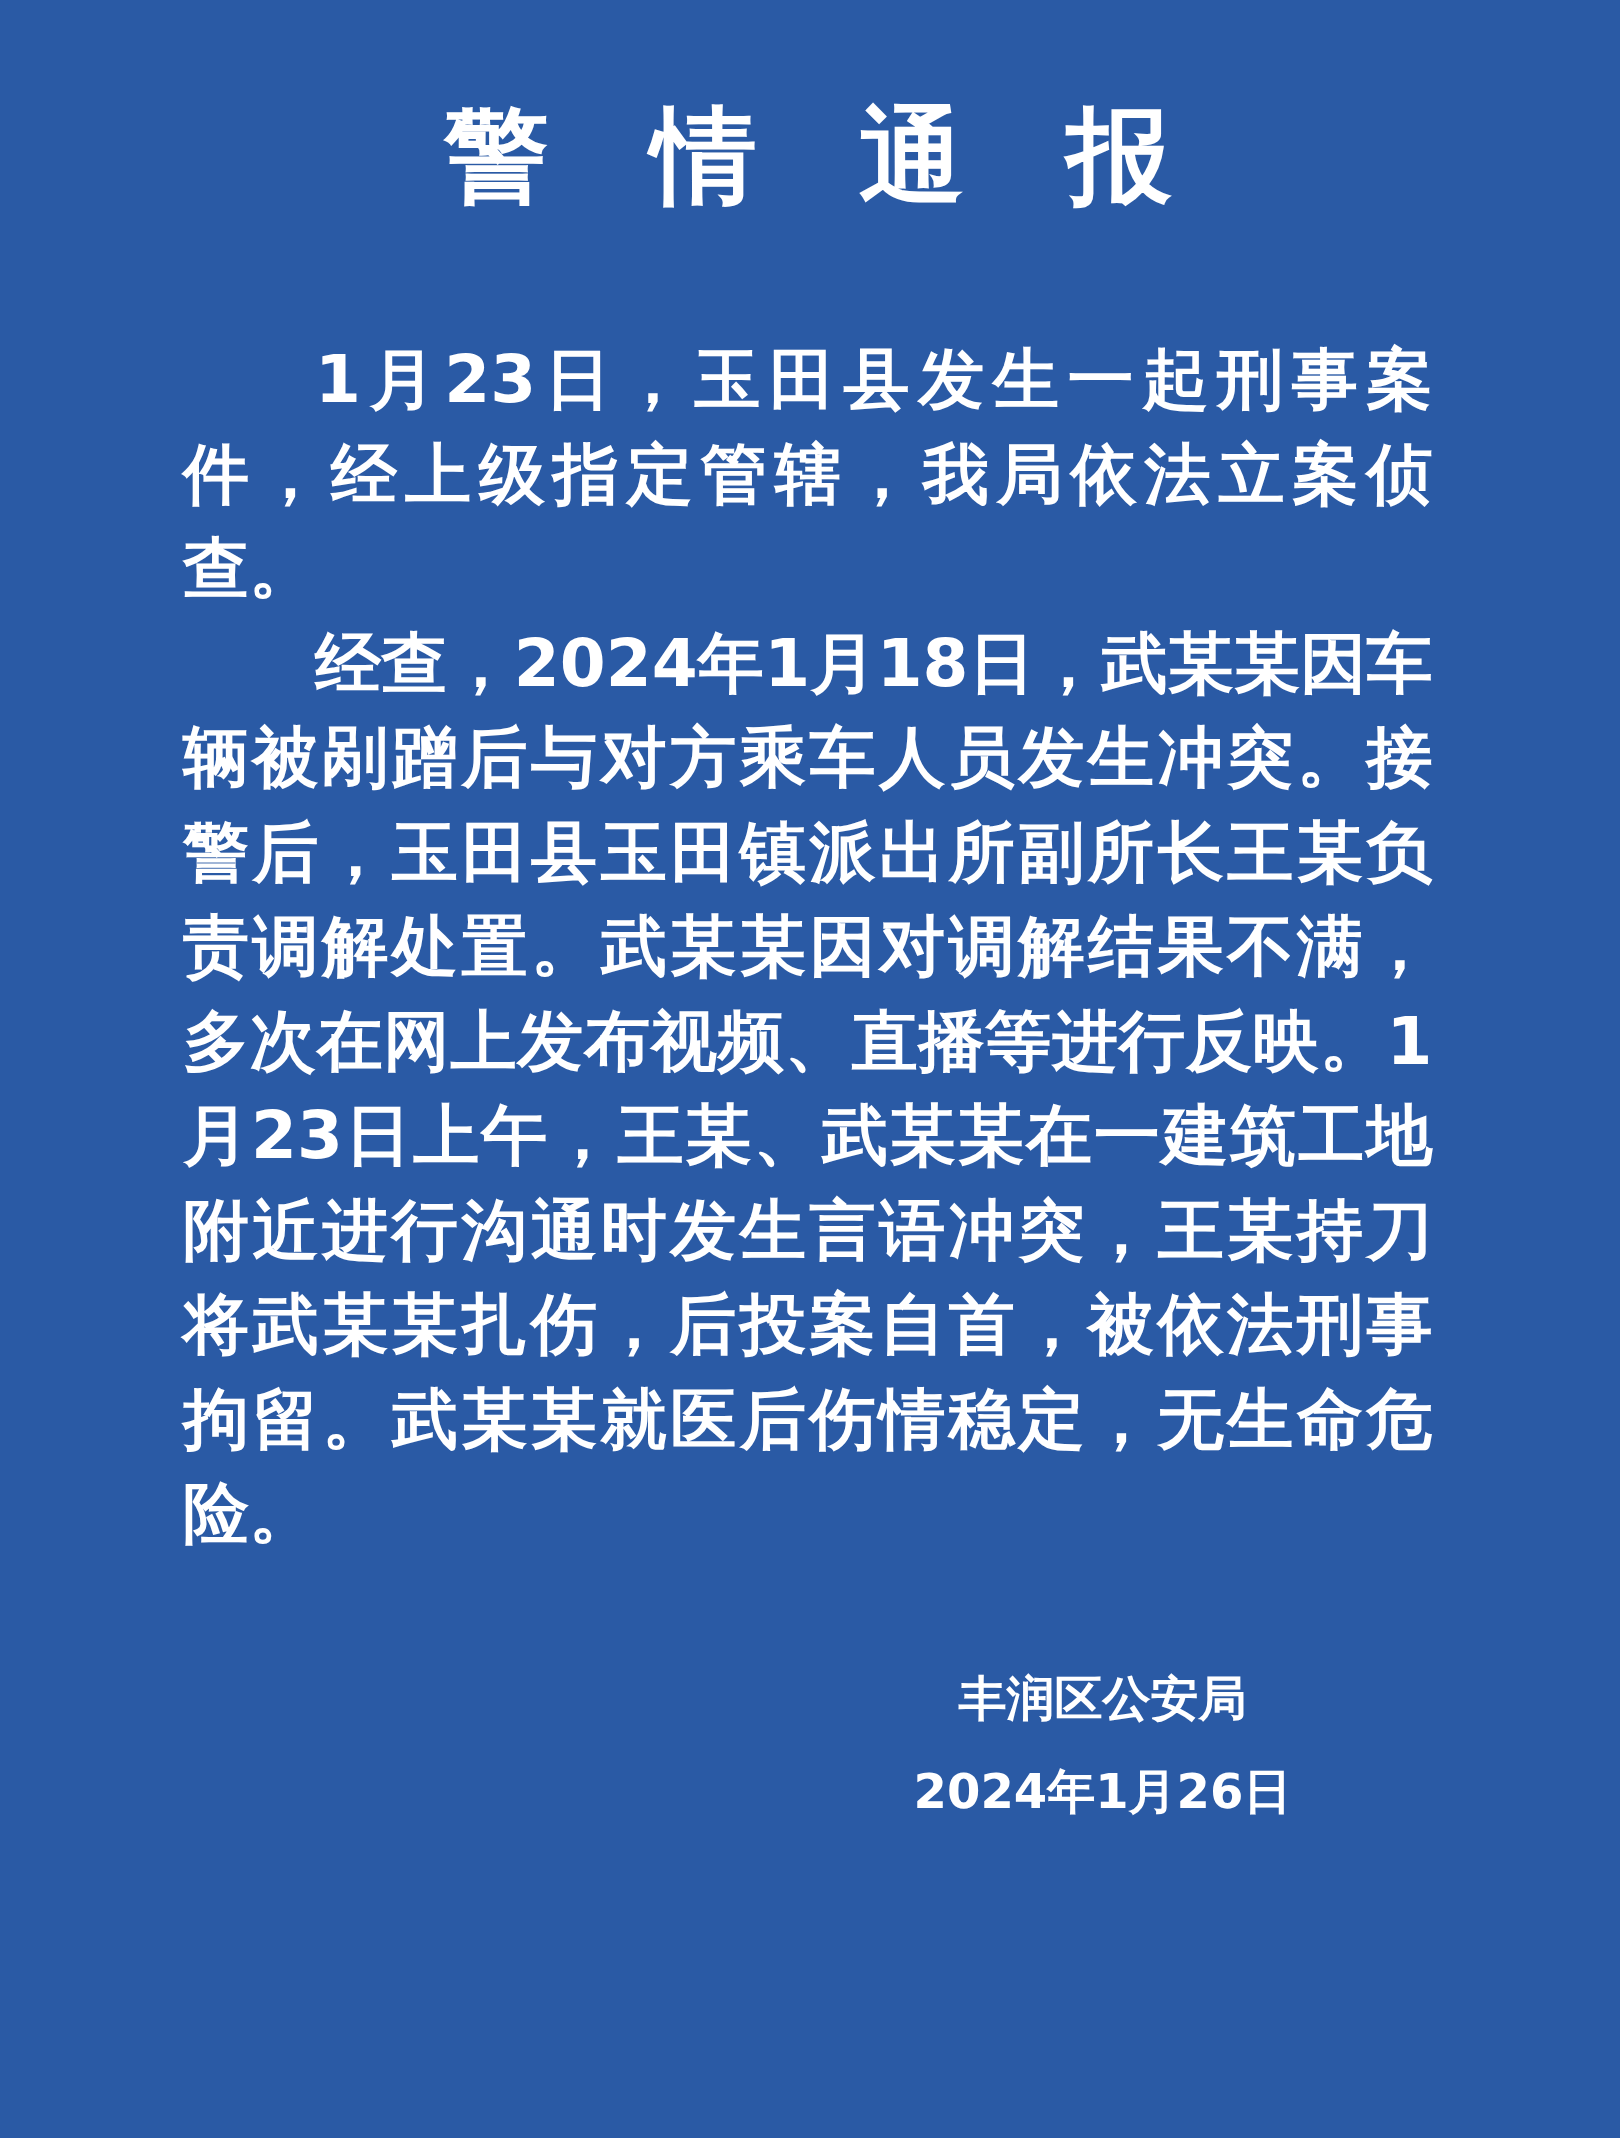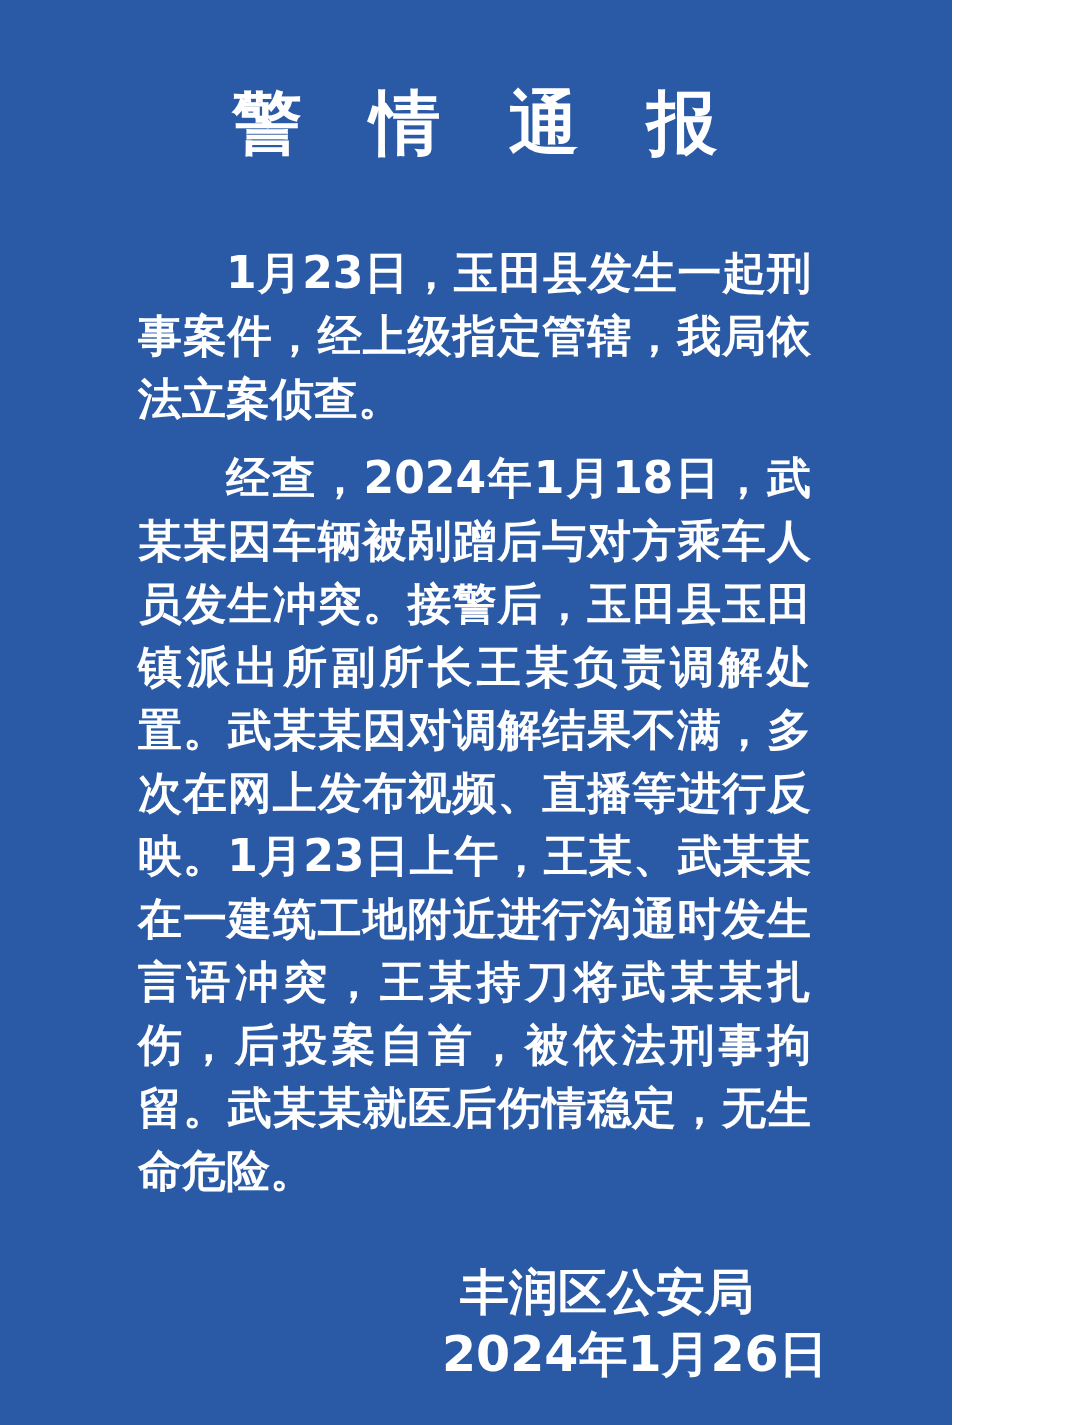--- a/index.html
+++ b/index.html
@@ -1,61 +1,61 @@
 <!DOCTYPE html>
 <html><head>
 <meta charset="utf-8">
 <style>
   html, body {
     margin: 0;
     padding: 0;
   }
   .page {
     position: relative;
-    width: 952px;
+    width: 1080px;
     height: 1425px;
     background: #2A5AA5;
     box-sizing: border-box;
-    padding: 83px 125px 0 122px;
+    padding: 64px 125px 0 122px;
     font-family: "DejaVu Sans", sans-serif;
     overflow: hidden;
   }
   .notice-title {
     margin: 0 0 78px 0;
     color: #FFFFFF;
     font-size: 70px;
     line-height: 80px;
     font-weight: bold;
     text-align: center;
     letter-spacing: 22px;
     text-indent: 22px;
     white-space: nowrap;
   }
   .body-text p {
-    margin: 16px;
+    margin: 0;
     color: #FFFFFF;
     font-size: 44px;
     line-height: 63px;
     font-weight: bold;
     text-align: justify;
     text-justify: inter-ideograph;
     text-indent: 2em;
     word-break: break-all;
     overflow-wrap: anywhere;
   }
   .sig-block {
     width: 330px;
     margin: 60px 55px 0 auto;
     text-align: center;
     color: #FFFFFF;
     font-weight: bold;
   }
   .sig-block .signature,
   .sig-block .date {
-    font-size: 49px;
+    font-size: 32px;
     line-height: 62px;
     white-space: nowrap;
   }
 </style>
 </head>
 <body>
 
 <div class="page">
   <h1 class="notice-title">警 情 通 报</h1>
 

